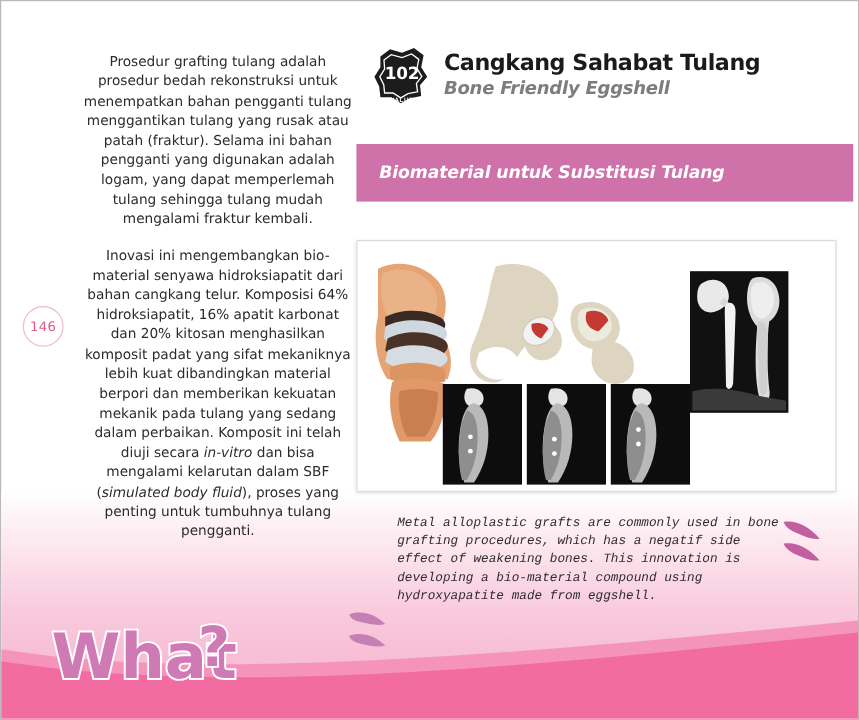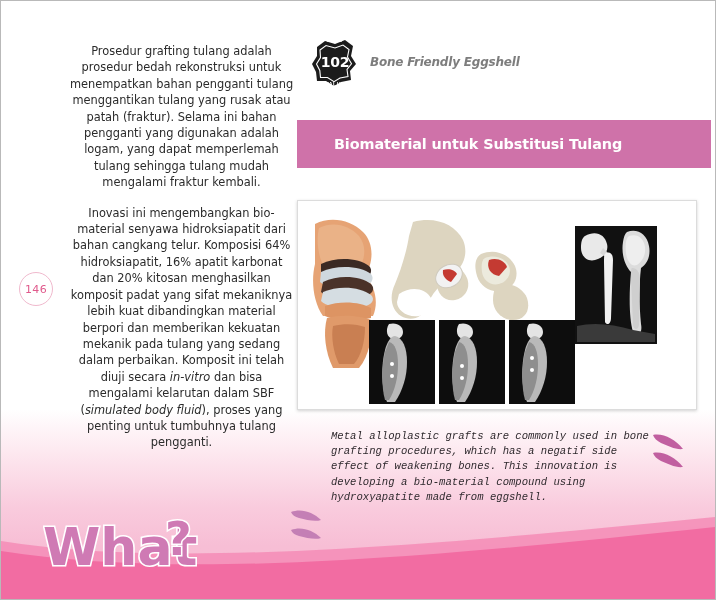--- a/index.html
+++ b/index.html
@@ -32,21 +32,21 @@
     margin:0 0 14px 10px;
     font-family:"DejaVu Sans",sans-serif;
     font-size:11.4px;
     line-height:16.4px;
     color:#2b2b2b;
     text-align:center;
   }
   .body-par em{}
 
   .page-num{
-    position:absolute;left:18px;top:271px;
+    position:absolute;left:18px;top:254px;
     width:34px;height:34px;border-radius:50%;
     border:1px solid #f0b9cd;
     box-sizing:border-box;
     display:flex;align-items:center;justify-content:center;
     font-family:"DejaVu Sans",sans-serif;
     font-size:11px;color:#e05a8c;letter-spacing:.3px;
     z-index:5;
     background:transparent;
   }
 
@@ -70,35 +70,35 @@
   .badge-val{font-size:5.2px;font-weight:bold;letter-spacing:.5px;line-height:6px;}
 
   .titles{display:flex;flex-direction:column;}
   .title-id{
     font-family:"DejaVu Sans",sans-serif;
     font-size:18.5px;font-weight:bold;color:#1b1b1b;
     letter-spacing:-.35px;line-height:21px;
   }
   .title-en{
     font-family:"DejaVu Sans",sans-serif;
-    font-size:12px;font-weight:bold;font-style:italic;color:#7d7d7d;
+    font-size:15px;font-weight:bold;font-style:italic;color:#7d7d7d;
     letter-spacing:-.2px;line-height:19px;margin-top:1px;
   }
 
   
   .banner{
     position:absolute;left:296px;top:119px;right:4px;height:48px;
     background:#cf72a9;
     display:flex;align-items:center;
     z-index:4;
   }
   .banner-text{
     font-family:"DejaVu Sans",sans-serif;
-    font-size:14.4px;font-weight:bold;color:#ffffff;
-    padding-left:37px;letter-spacing:-.1px;
+    font-size:14.4px;font-weight:bold;font-style:italic;color:#ffffff;
+    padding-left:19px;letter-spacing:-.1px;
   }
 
   
   .panel{
     position:absolute;left:296px;top:199px;width:400px;height:210px;
     background:#ffffff;
     border:1px solid #dcdcdc;
     box-shadow:0 1px 3px rgba(0,0,0,.18);
     box-sizing:border-box;
     z-index:4;
@@ -161,20 +161,21 @@
         <path d="M6,10 L14,4 L24,7 L34,3 L42,9 L40,19 L45,27 L39,34 L40,43 L30,45 L23,49 L15,44 L6,44 L5,35 L1,27 L6,19 Z" fill="#1c1c1c"></path>
         <path d="M9,13 L15,8.5 L24,11 L32,8 L38,12.5 L36.5,20 L40.5,26.8 L36,32.5 L37,39.5 L29,41 L23,44.6 L16.5,40.5 L9.5,40.5 L8.8,33.5 L5.5,27 L9.5,20.5 Z" fill="none" stroke="#ffffff" stroke-width="1.1"></path>
       </svg>
       <div class="badge-text">
         <span class="badge-inno">INNO</span>
         <span class="badge-num">102</span>
         <span class="badge-val">VALUE</span>
       </div>
     </div>
     <div class="titles">
+      <div class="title-id">Cangkang Sahabat Tulang</div>
       <div class="title-en">Bone Friendly Eggshell</div>
     </div>
   </div>
 
   <div class="banner">
     <div class="banner-text">Biomaterial untuk Substitusi Tulang</div>
   </div>
 
   <div class="panel">
     <div class="panel-inner">

